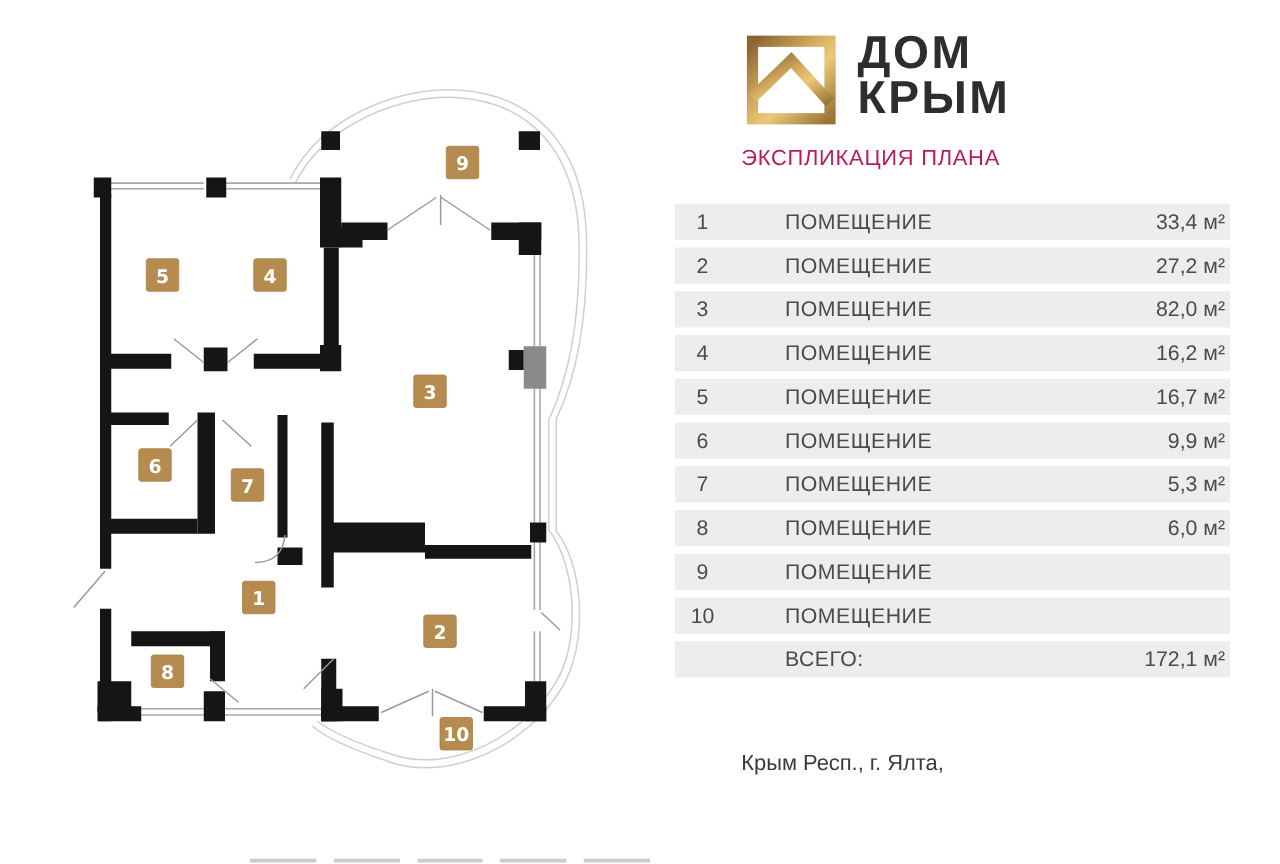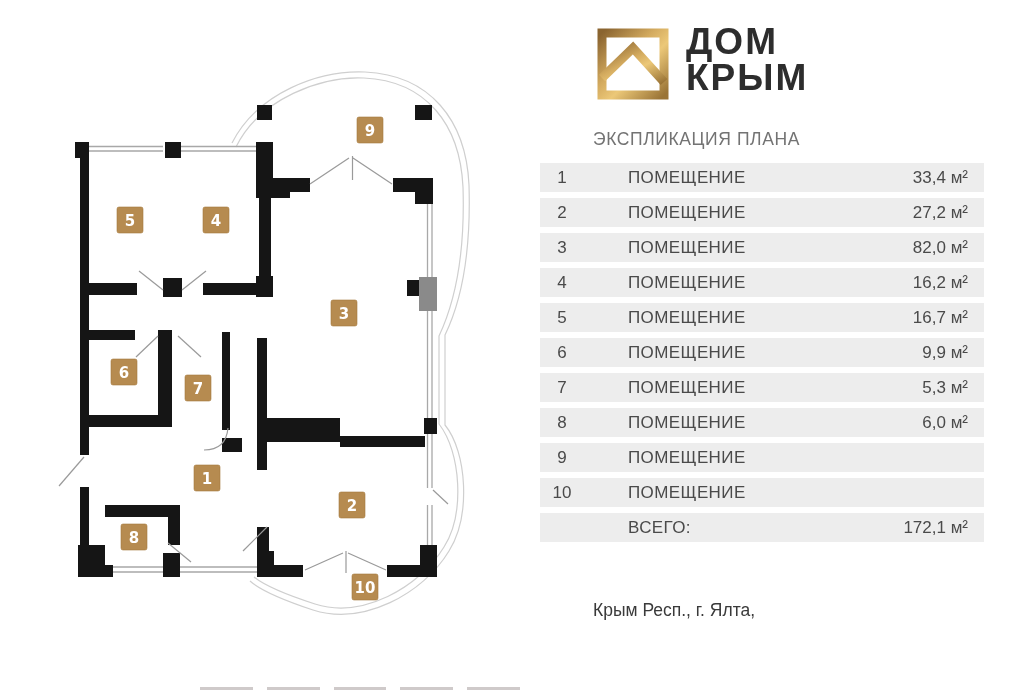--- a/index.html
+++ b/index.html
@@ -5,28 +5,28 @@
   html,body{margin:0;padding:0;background:#ffffff;}
   .canvas{position:relative;width:1024px;height:691px;background:#ffffff;overflow:hidden;
           font-family:"Liberation Sans",sans-serif;}
   
   .plan-wrap{position:absolute;left:55px;top:60px;width:430px;height:580px;}
   
   .logo-icon{position:absolute;left:597px;top:28px;width:72px;height:72px;}
   .logo-text{position:absolute;left:686px;top:24px;font-weight:bold;font-size:37px;
              line-height:36px;color:#2d2d2d;letter-spacing:2px;}
   
-  .title{position:absolute;left:593px;top:129px;font-size:17.5px;color:#737373;
+  .title{position:absolute;left:593px;top:116px;font-size:17.5px;color:#be185d;
          letter-spacing:0.6px;}
   .table{position:absolute;left:540px;top:163px;width:444px;}
   .row{display:flex;align-items:center;height:29px;margin-bottom:6px;background:#ededed;
        font-size:17px;color:#4a4a4a;}
   .row .num{width:44px;text-align:center;flex:0 0 44px;}
   .row .label{flex:1;letter-spacing:0.4px;margin-left:44px;}
-  .row .area{padding-right:16px;white-space:nowrap;}
+  .row .area{padding-right:4px;white-space:nowrap;}
   .row.total .num{visibility:hidden;}
   .address{position:absolute;left:593px;top:597px;font-size:17.5px;line-height:27px;
            color:#3a3a3a;text-align:right;}
   
   .bottom-dashes{position:absolute;left:200px;top:687px;width:320px;height:3px;display:flex;gap:14px;}
   .bottom-dashes div{flex:1;background:#cfcaca;height:3px;}
 </style>
 </head>
 <body>
 

